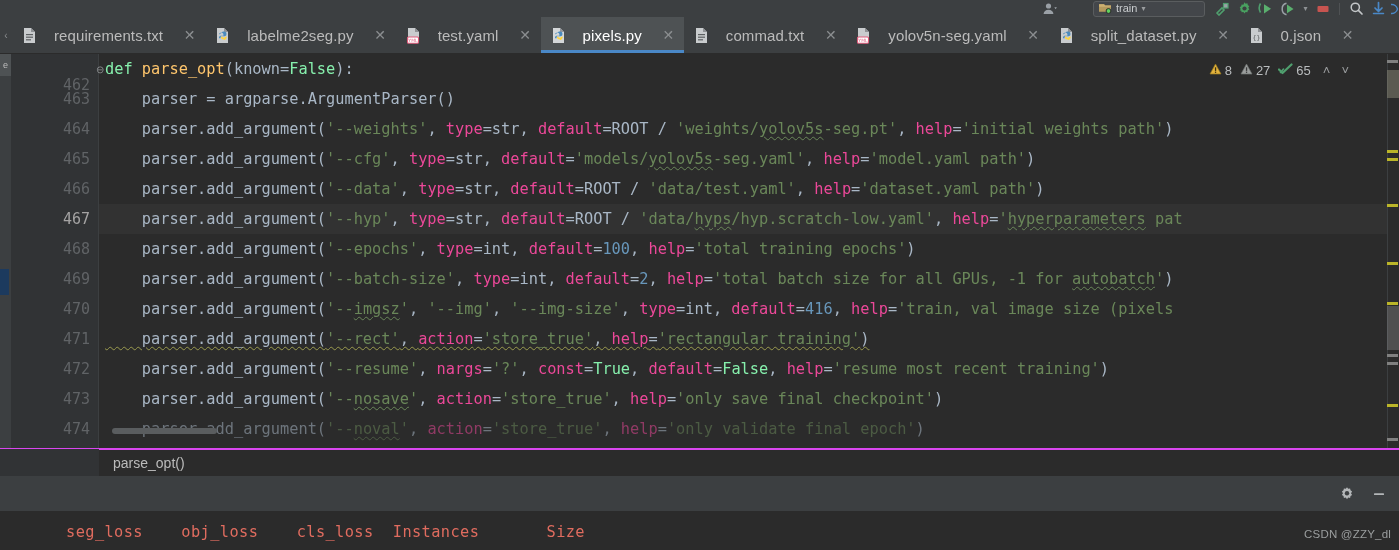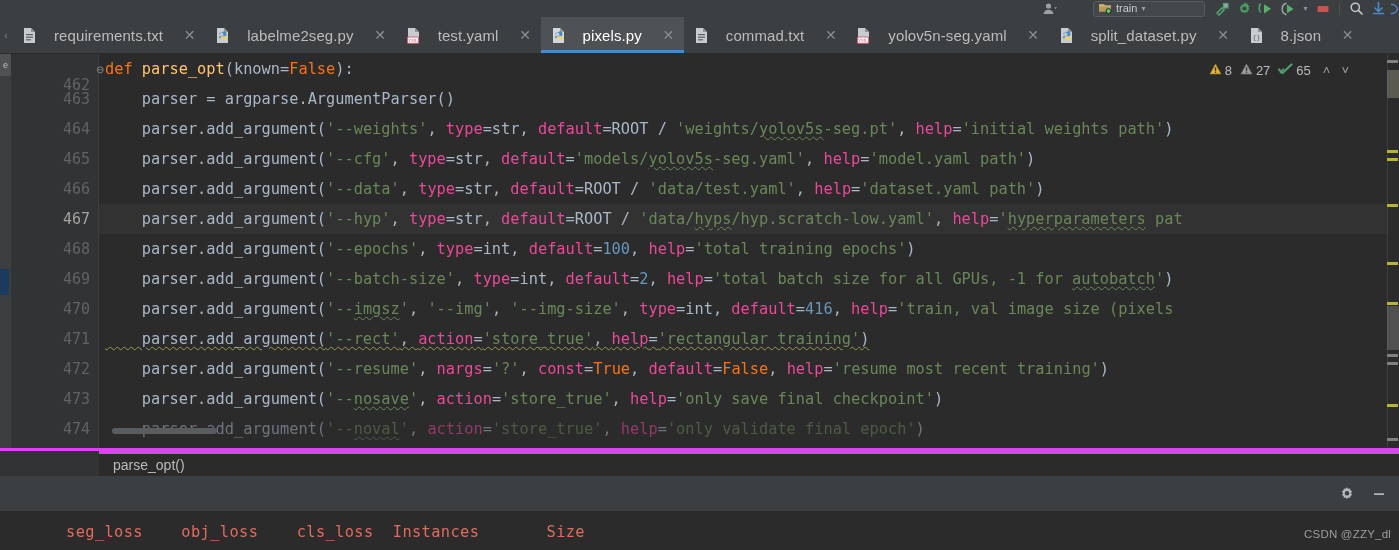--- a/index.html
+++ b/index.html
@@ -120,21 +120,21 @@
     line-height: 30px;
     white-space: pre;
     color: #a9b7c6;
     overflow: hidden;
   }
   .code .row { height: 30px; padding-left: 6px; position: relative; }
   .code .row.cur { background: #323232; }
   .code .row.dim { opacity: .52; }
 
   
-  .kw   { color: #f97316; text-align: center; }
+  .kw   { color: #86efac; text-align: center; }
   .fn   { color: #ffc66d; }
   .nm   { color: #a9b7c6; margin-top: 12px; }
   .str  { color: #6a8759; }
   .num  { color: #6897bb; }
   .kwarg{ color: #ec4899; margin-top: 8px; }
   .punc { color: #a9b7c6; }
 
   .squig {
     text-decoration: underline;
     text-decoration-style: wavy;
@@ -173,21 +173,21 @@
   .mark.thumb2 { background: rgba(150,148,128,.45); width: 12px; right: 0; }
   .hscroll {
     position: absolute; left: 112px; top: 374px; width: 105px; height: 6px;
     background: #5a5d5f; border-radius: 3px;
   }
 
   
   .breadcrumb {
     position: absolute; top: 448px; left: 0; width: 1399px; height: 28px;
     background: #2b2b2b;
-    border-top: 6px solid #d946ef;
+    border-top: 2px solid #d946ef;
     display: flex; align-items: center;
   }
   .breadcrumb .bc-gutter { width: 99px; height: 28px; background: #313335; }
   .breadcrumb .bc-text {
     padding-left: 14px; font-size: 14px; color: #bbbbbb;
     font-family: "Liberation Sans", sans-serif;
   }
 
   
   .panel-head {
@@ -412,21 +412,21 @@
     </div>
 
     <div class="tab">
       <span class="ficon">
         <svg width="15" height="17" viewBox="0 0 15 17" aria-hidden="true">
           <path d="M2 1h7l4 4v11H2z" fill="#c9ccce"></path>
             <path d="M9 1l4 4H9z" fill="#8f9295"></path>
           <text x="7.5" y="13" font-size="6.5" fill="#5d6062" text-anchor="middle" font-family="DejaVu Sans Mono, monospace">{}</text>
         </svg>
       </span>
-      <span class="tab-label">8.json</span>
+      <span class="tab-label">0.json</span>
       <span class="tab-close">✕</span>
     </div>
   </div>
 
   <div class="editor">
 
     <div class="tool-stripe">
       <div class="stripe-btn">e</div>
       <div class="stripe-mark"></div>
     </div>

